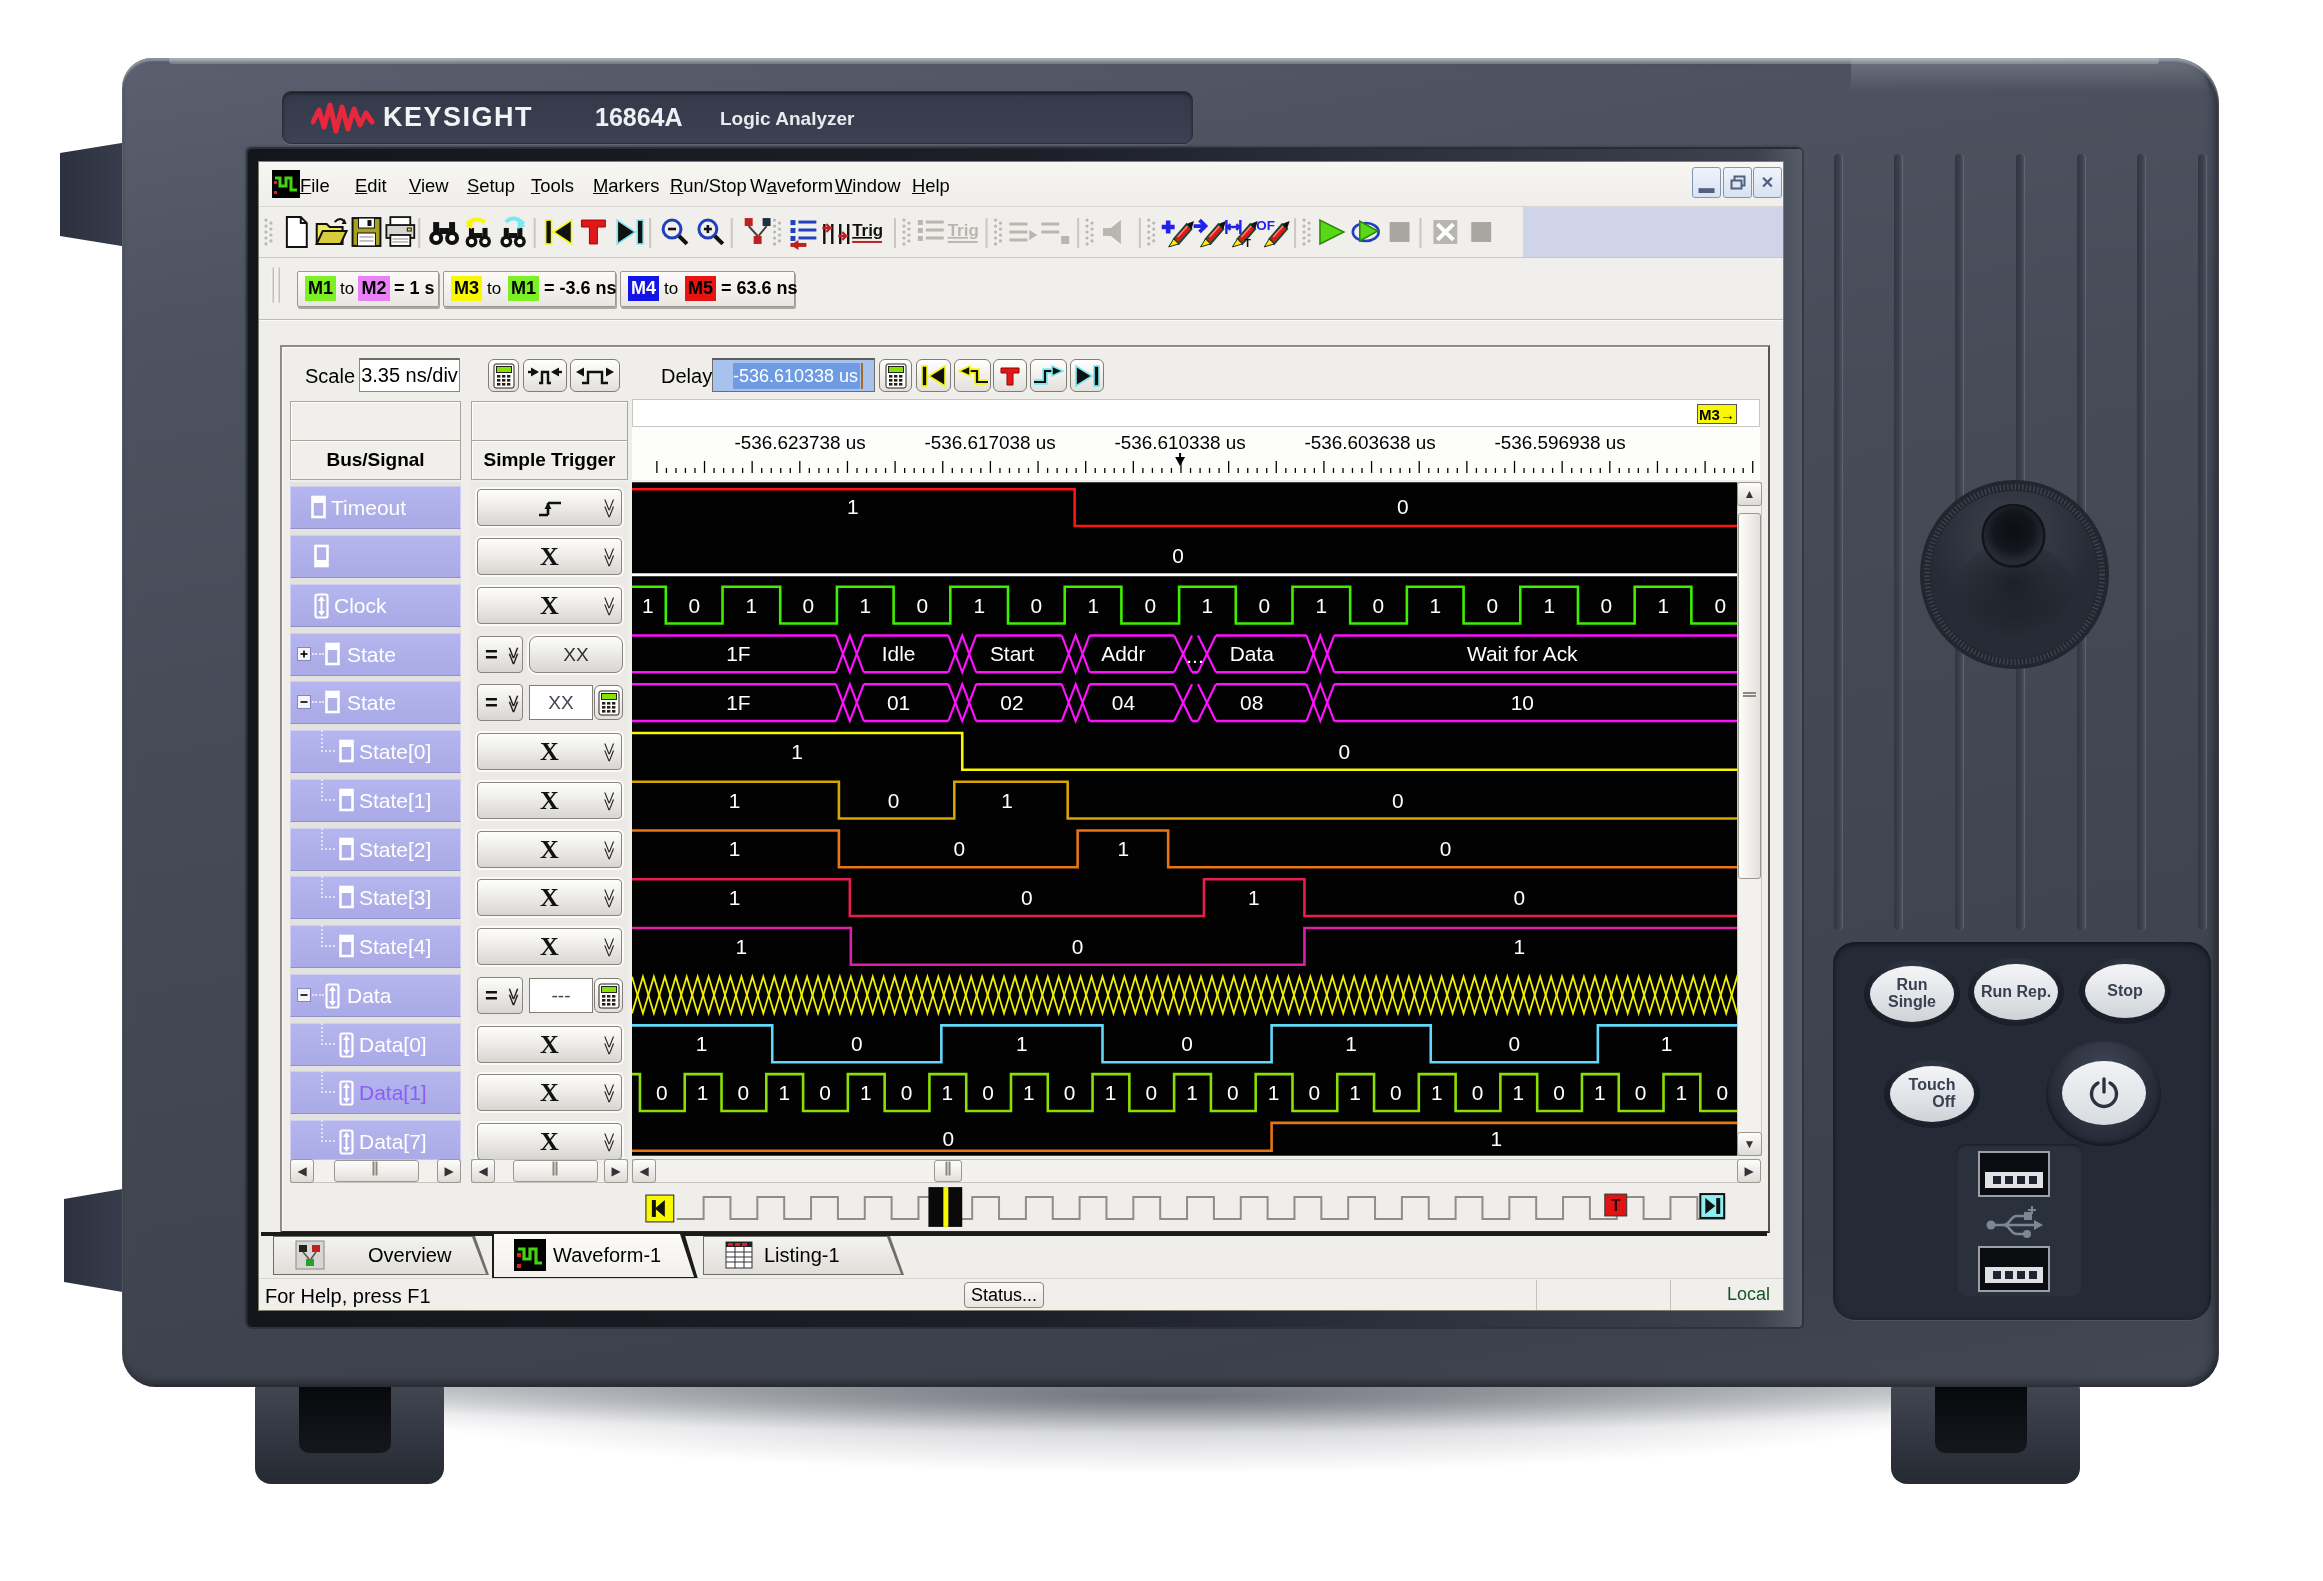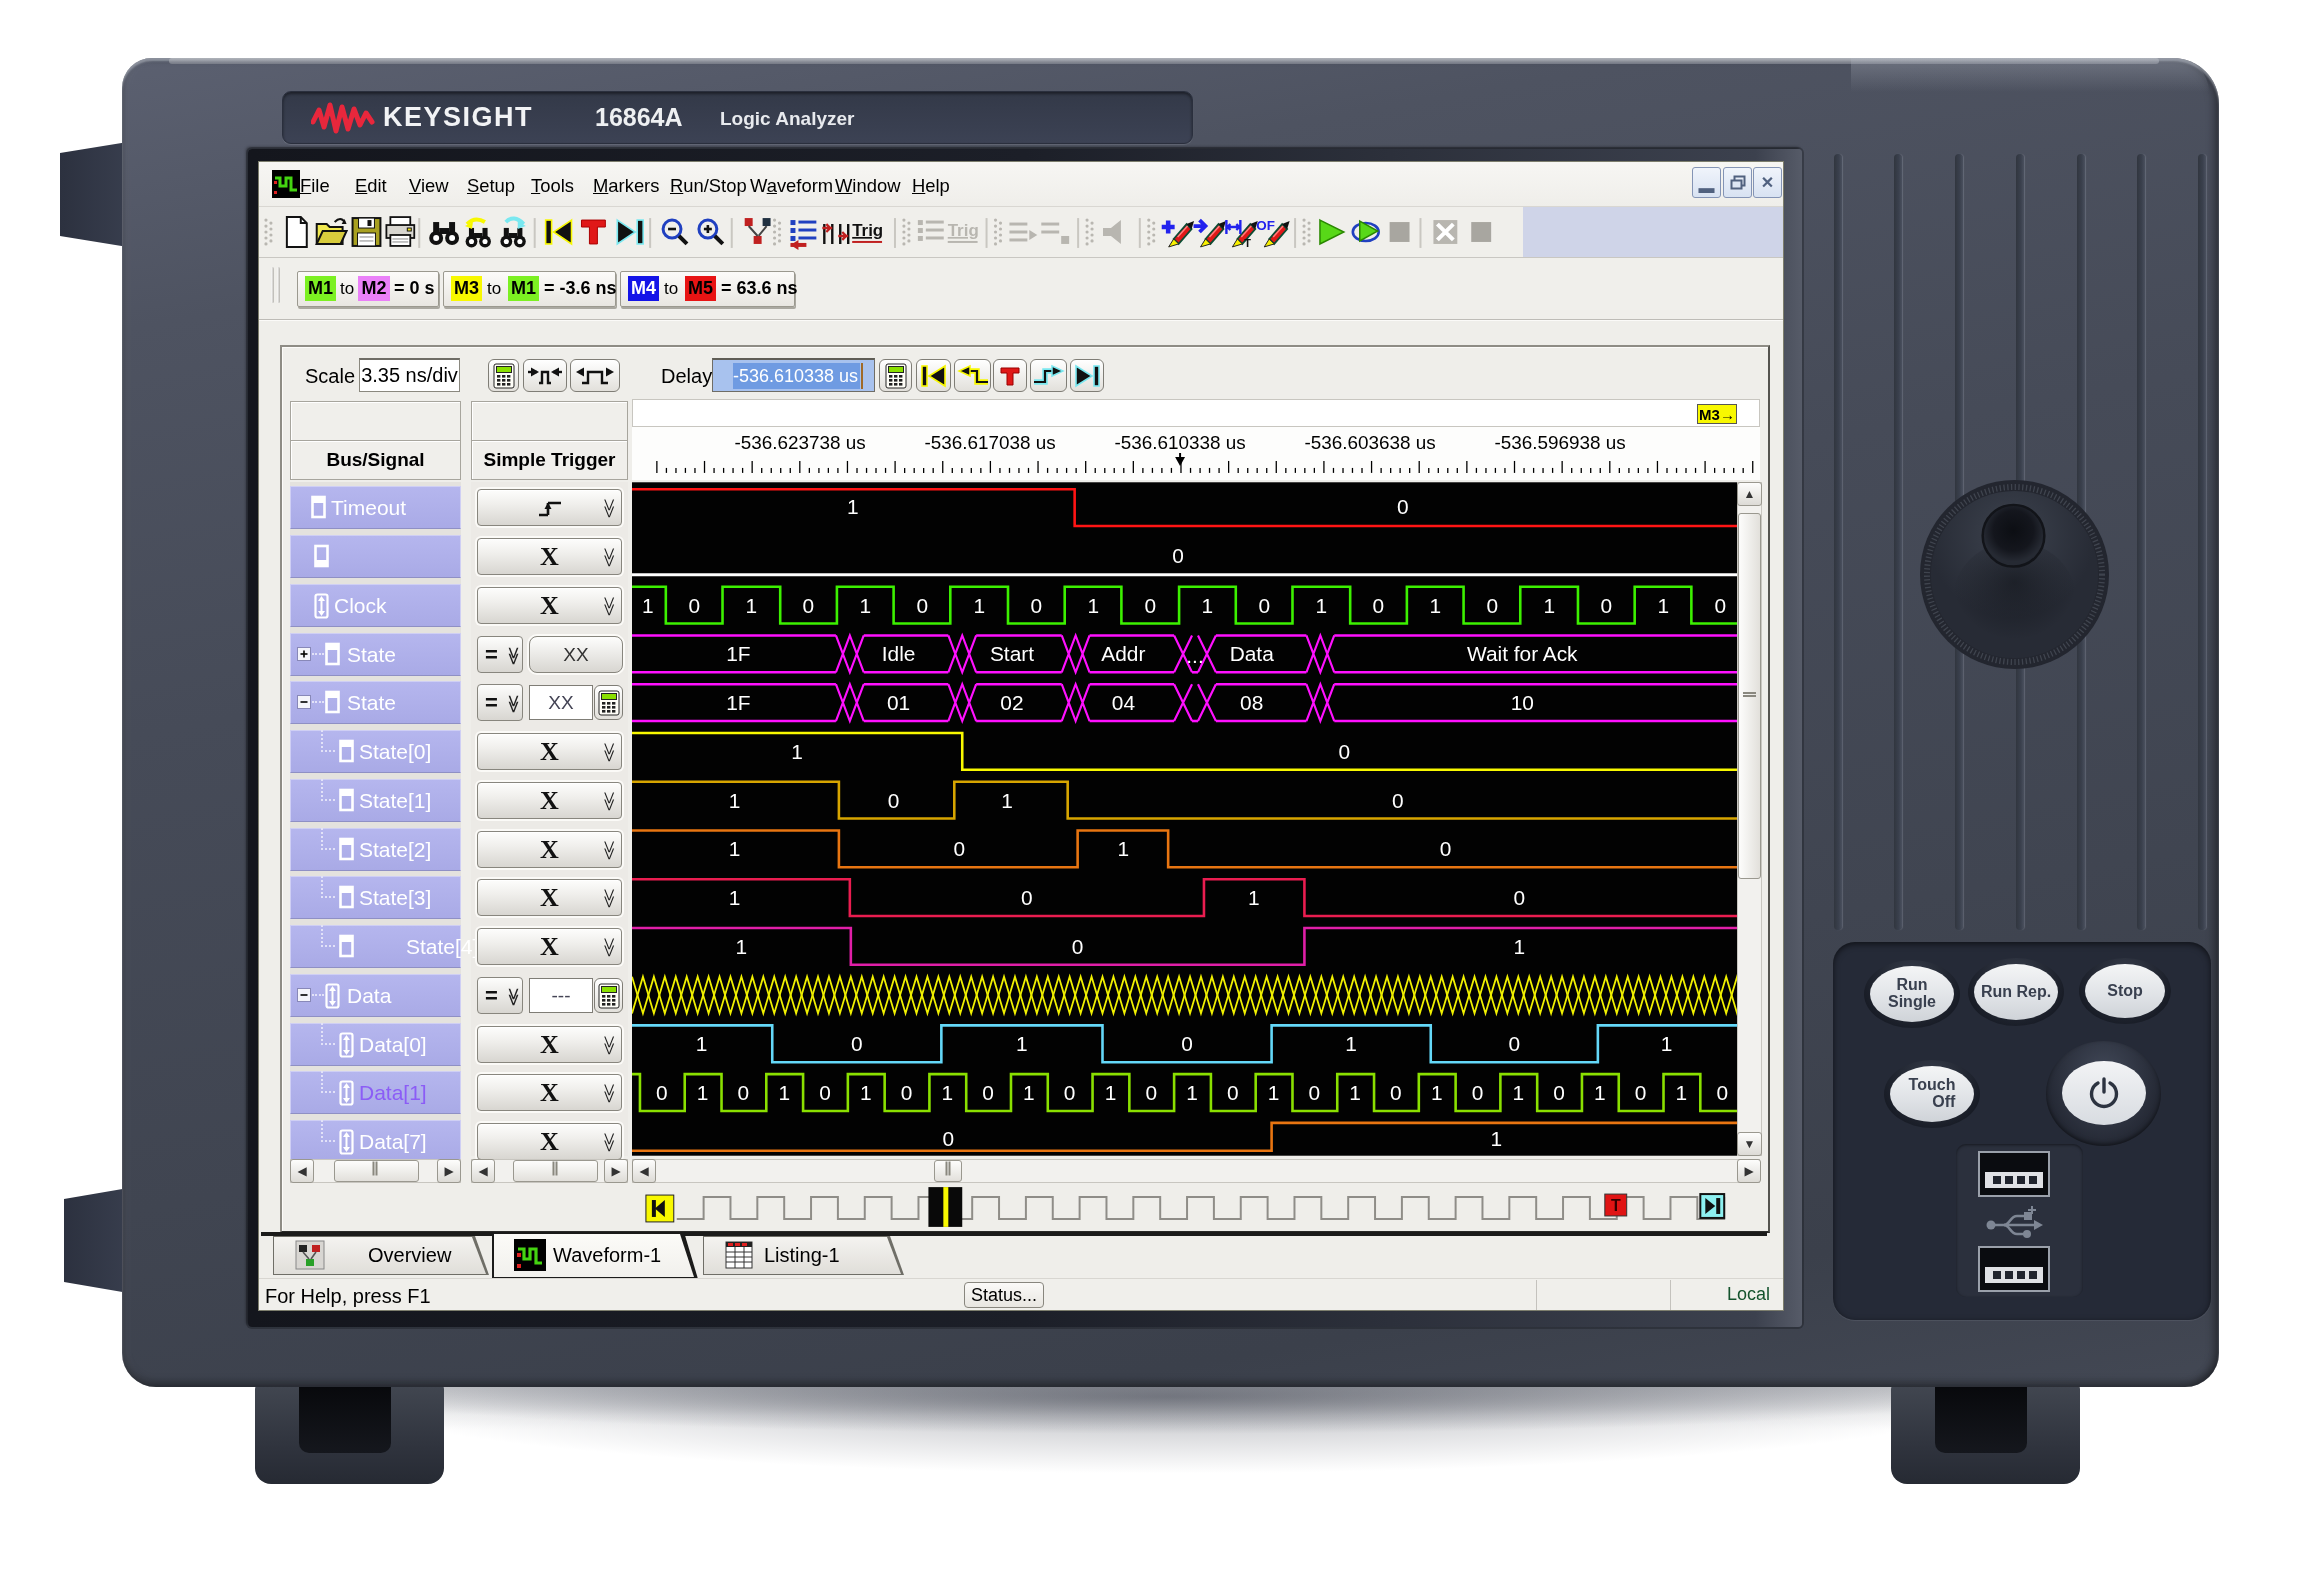--- a/index.html
+++ b/index.html
@@ -454,21 +454,21 @@
         <rect x="6" y="6" width="20" height="20" fill="#a8a6a0"></rect>
       </g>
     </svg>
     <div style="position:absolute;left:0;top:96px;width:1526px;height:53px;background:#f0efeb;"></div>
     <div style="position:absolute;left:12px;top:105px;width:3px;height:36px;background:linear-gradient(90deg,#fff,#b5b3ae);border-radius:2px;"></div>
     <div style="position:absolute;left:18px;top:105px;width:3px;height:36px;background:linear-gradient(90deg,#fff,#b5b3ae);border-radius:2px;"></div>
     <div style="position:absolute;left:38px;top:109px;width:142px;height:36px;background:linear-gradient(180deg,#fcfbf9,#e8e6e1);border:1px solid #9b998f;border-radius:2px;box-shadow:1px 2px 0 #aaa8a0;"></div>
     <div style="position:absolute;left:46px;top:114px;width:31px;height:25px;background:#7cf022;color:#000;font-size:18px;font-weight:bold;display:flex;align-items:center;justify-content:center;">M1</div>
     <div style="position:absolute;left:81px;top:117px;font-size:17px;color:#000;">to</div>
     <div style="position:absolute;left:99px;top:114px;width:32px;height:25px;background:#ea80f8;color:#000;font-size:18px;font-weight:bold;display:flex;align-items:center;justify-content:center;">M2</div>
-    <div style="position:absolute;left:135px;top:116px;font-size:18px;font-weight:bold;color:#000;white-space:nowrap;">= 0 s</div>
+    <div style="position:absolute;left:135px;top:116px;font-size:18px;font-weight:bold;color:#000;white-space:nowrap;">= 1 s</div>
     <div style="position:absolute;left:184px;top:109px;width:173px;height:36px;background:linear-gradient(180deg,#fcfbf9,#e8e6e1);border:1px solid #9b998f;border-radius:2px;box-shadow:1px 2px 0 #aaa8a0;"></div>
     <div style="position:absolute;left:192px;top:114px;width:31px;height:25px;background:#f8f800;color:#000;font-size:18px;font-weight:bold;display:flex;align-items:center;justify-content:center;">M3</div>
     <div style="position:absolute;left:228px;top:117px;font-size:17px;color:#000;">to</div>
     <div style="position:absolute;left:249px;top:114px;width:31px;height:25px;background:#7cf022;color:#000;font-size:18px;font-weight:bold;display:flex;align-items:center;justify-content:center;">M1</div>
     <div style="position:absolute;left:285px;top:116px;font-size:18px;font-weight:bold;color:#000;white-space:nowrap;">= -3.6 ns</div>
     <div style="position:absolute;left:361px;top:109px;width:175px;height:36px;background:linear-gradient(180deg,#fcfbf9,#e8e6e1);border:1px solid #9b998f;border-radius:2px;box-shadow:1px 2px 0 #aaa8a0;"></div>
     <div style="position:absolute;left:369px;top:114px;width:31px;height:25px;background:#1414e8;color:#fff;font-size:18px;font-weight:bold;display:flex;align-items:center;justify-content:center;">M4</div>
     <div style="position:absolute;left:405px;top:117px;font-size:17px;color:#000;">to</div>
     <div style="position:absolute;left:426px;top:114px;width:31px;height:25px;background:#e81414;color:#000;font-size:18px;font-weight:bold;display:flex;align-items:center;justify-content:center;">M5</div>
     <div style="position:absolute;left:462px;top:116px;font-size:18px;font-weight:bold;color:#000;white-space:nowrap;">= 63.6 ns</div>
@@ -773,21 +773,21 @@
         <rect x="1.5" y="2" width="12" height="6" fill="#fff"></rect>
       </svg></div>
     <div style="position:absolute;left:100px;top:724px;color:#fff;font-size:21px;">State[3]</div>
     <div style="position:absolute;left:31px;top:763px;width:171px;height:43px;background:linear-gradient(180deg,#b5b6ee,#a9aae6);border:1px solid #cfcff4;border-bottom:1px solid #8f90c4;"></div>
     <div style="position:absolute;left:62px;top:763px;width:2px;height:22px;border-left:2px dotted #e2e2f8;"></div>
     <div style="position:absolute;left:62px;top:783px;width:14px;height:2px;border-top:2px dotted #e2e2f8;"></div>
     <div style="position:absolute;left:80px;top:772px;width:16px;height:26px;"><svg width="15" height="24" viewBox="0 0 15 24">
         <rect x="1.5" y="2" width="12" height="20" fill="none" stroke="#fff" stroke-width="2.6"></rect>
         <rect x="1.5" y="2" width="12" height="6" fill="#fff"></rect>
       </svg></div>
-    <div style="position:absolute;left:100px;top:773px;color:#fff;font-size:21px;margin-left:47px;">State[4]</div>
+    <div style="position:absolute;left:100px;top:773px;color:#fff;font-size:21px;">State[4]</div>
     <div style="position:absolute;left:31px;top:812px;width:171px;height:43px;background:linear-gradient(180deg,#b5b6ee,#a9aae6);border:1px solid #cfcff4;border-bottom:1px solid #8f90c4;"></div>
     <div style="position:absolute;left:38px;top:826px;width:14px;height:14px;"><svg width="14" height="14" viewBox="0 0 14 14">
         <rect x="0.5" y="0.5" width="13" height="13" fill="#f4f4fa" stroke="#8888b8"></rect>
         <line x1="3.5" y1="7" x2="10.5" y2="7" stroke="#000" stroke-width="1.6"></line>
       </svg></div>
     <div style="position:absolute;left:53px;top:832px;width:12px;height:2px;border-top:2px dotted #e2e2f8;"></div>
     <div style="position:absolute;left:66px;top:821px;width:16px;height:26px;"><svg width="15" height="26" viewBox="0 0 15 26">
         <rect x="1.5" y="1.5" width="12" height="23" rx="2" fill="none" stroke="#fff" stroke-width="2.2"></rect>
         <path d="M7.5 3 L11 8 H4 Z" fill="#fff"></path>
         <path d="M7.5 23 L11 18 H4 Z" fill="#fff"></path>

